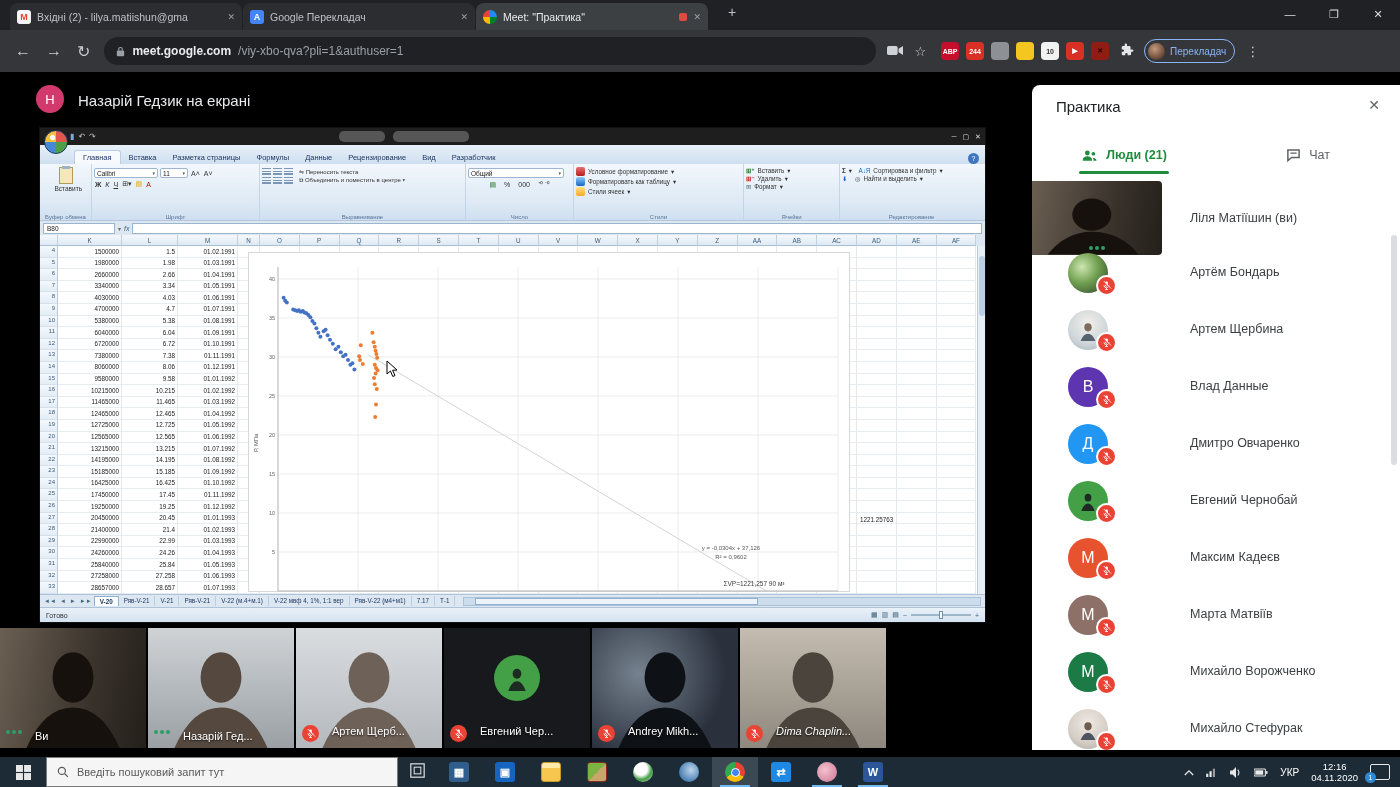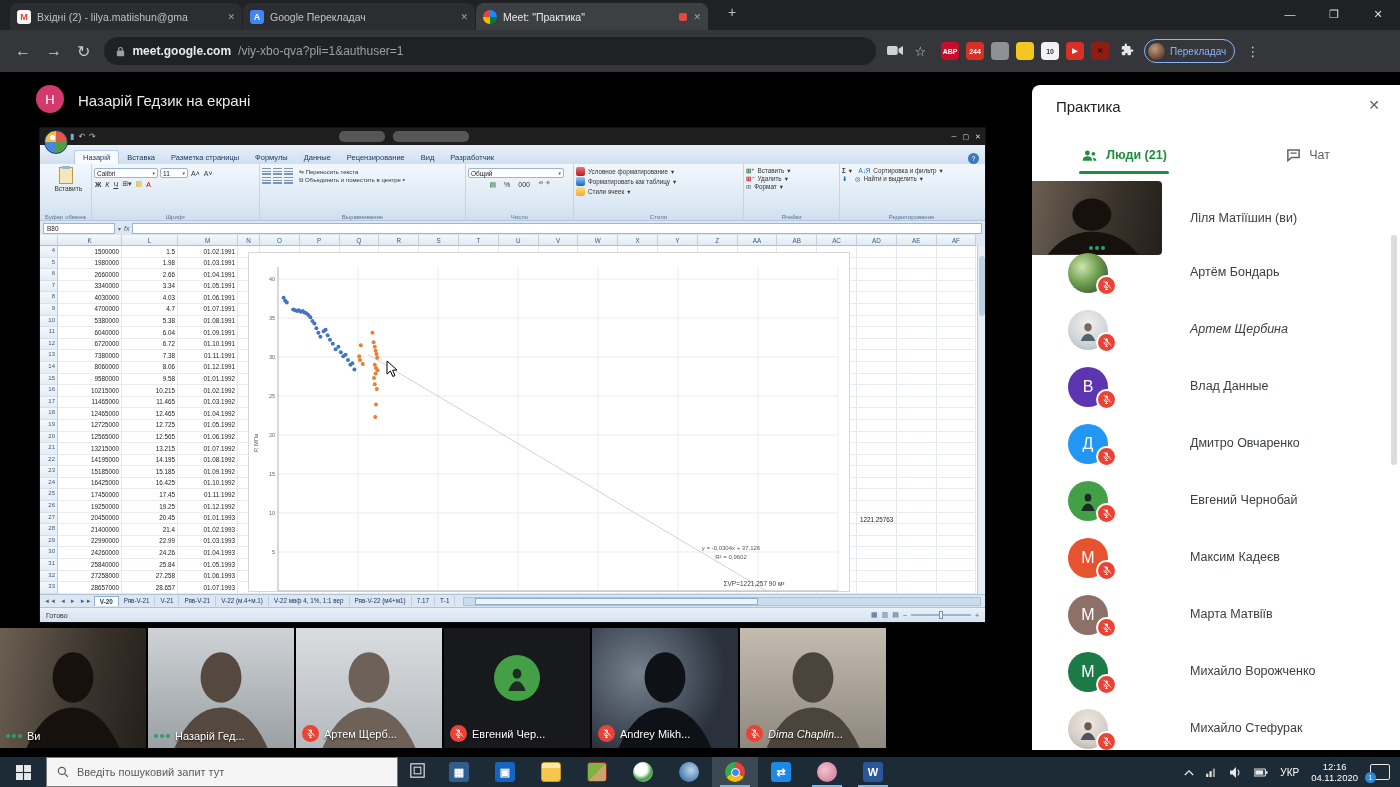--- a/index.html
+++ b/index.html
@@ -85,21 +85,21 @@
   #hscroll .thumb{position:absolute;left:2%;top:0;height:100%;width:55%;background:#ecf3fa;border:1px solid #8fb0cf;}
   #xl-status{position:absolute;left:0;top:479px;right:0;height:15px;background:linear-gradient(#e9f1f9,#d4e2f0);border-top:1px solid #aec3d8;display:flex;align-items:center;font-size:7px;color:#333;padding:0 6px;}
   #xl-zoom{margin-left:auto;display:flex;align-items:center;gap:4px;color:#44667f;font-size:7px;}
   #zoom-track{width:60px;height:2px;background:#9fb6ca;position:relative;}
   #zoom-track i{position:absolute;left:28px;top:-3px;width:4px;height:8px;background:#f2f7fc;border:1px solid #7490a8;}
 
   
   #filmstrip{position:absolute;left:0;top:628px;width:1034px;height:120px;display:flex;gap:2px;}
   .ftile{position:relative;flex:none;width:146px;height:120px;overflow:hidden;}
   .ftile svg.sil{position:absolute;left:0;bottom:0;width:100%;height:92%;}
-  .flabel{position:absolute;left:6px;bottom:6px;display:flex;align-items:center;gap:5px;color:#fff;font-size:11px;text-shadow:0 1px 2px rgba(0,0,0,.85);white-space:nowrap;}
+  .flabel{position:absolute;left:6px;bottom:6px;display:flex;align-items:flex-start;gap:13px;color:#fff;font-size:11px;text-shadow:0 1px 2px rgba(0,0,0,.85);white-space:nowrap;}
   .mic-badge{width:17px;height:17px;border-radius:50%;background:#ea4335;display:flex;align-items:center;justify-content:center;flex:none;}
   .sdots{display:flex;gap:2px;align-items:center;}
   .sdots i{width:4px;height:4px;border-radius:50%;background:#2e9e67;}
   .tile-0{background:linear-gradient(100deg,#6b5f52,#3a332c 60%,#241f1a);}
   .tile-1{background:linear-gradient(#cfd3d6,#9aa0a4);}
   .tile-2{background:linear-gradient(#dadde0,#b4b9bd);}
   .tile-3{background:linear-gradient(100deg,#45484c 0 40%,#c8c6c2 75%);}
   .tile-4{background:#17191c;}
   .tile-5{background:radial-gradient(circle at 32% 38%,#76828f,#2a313d 70%);}
   .tile-6{background:linear-gradient(#c4bcb0,#8f887e);font-style:italic;}
@@ -224,21 +224,21 @@
           <span class="qat-pill" style="width:46px;"></span>
           <span class="qat-pill" style="width:76px;"></span>
         </span>
       <span id="xl-winctl">
         <span>─</span>
         <span>▢</span>
         <span>✕</span>
       </span>
     </div>
     <div id="xl-tabrow">
-        <span class="xl-tab active">Назарій</span>
+        <span class="xl-tab active">Главная</span>
         <span class="xl-tab">Вставка</span>
         <span class="xl-tab">Разметка страницы</span>
         <span class="xl-tab">Формулы</span>
         <span class="xl-tab">Данные</span>
         <span class="xl-tab">Рецензирование</span>
         <span class="xl-tab">Вид</span>
         <span class="xl-tab">Разработчик</span>
         <span id="xl-help">?</span>
       </div>
     <div id="xl-ribbon">
@@ -1372,21 +1372,21 @@
           <div class="p-badge">
             <svg viewBox="0 0 24 24" width="11" height="11">
               <path fill="#fff" d="M12 14.5a3 3 0 0 0 3-3V6a3 3 0 0 0-6 0v5.5a3 3 0 0 0 3 3z"></path>
               <path fill="none" stroke="#fff" stroke-width="1.8" d="M6.5 11.5a5.5 5.5 0 0 0 11 0M12 17v3.2M8.8 20.6h6.4"></path>
               <path stroke="#ea4335" stroke-width="2.6" d="M4.5 3.2l16 16.6" fill="none"></path>
               <path stroke="#fff" stroke-width="1.7" d="M6 2.2l16 16.6" fill="none"></path>
             </svg>
           </div>
           <div class="p-nm">Артём Бондарь</div>
         </div>
-        <div class="p-row" style="top: 217px; font-style: italic;">
+        <div class="p-row" style="top: 217px;">
           <div class="p-av" style="background: radial-gradient(circle at 50% 35%, rgb(242, 239, 233), rgb(207, 214, 218) 60%, rgb(159, 179, 189));">
             <svg width="22" height="22" viewBox="0 0 24 24">
               <ellipse cx="12" cy="9" rx="4" ry="4.5" fill="#7b6a5d"></ellipse>
               <path d="M4 24 Q7 16 12 16 Q17 16 20 24 Z" fill="#56636e"></path>
             </svg>
           </div>
           <div class="p-badge">
             <svg viewBox="0 0 24 24" width="11" height="11">
               <path fill="#fff" d="M12 14.5a3 3 0 0 0 3-3V6a3 3 0 0 0-6 0v5.5a3 3 0 0 0 3 3z"></path>
               <path fill="none" stroke="#fff" stroke-width="1.8" d="M6.5 11.5a5.5 5.5 0 0 0 11 0M12 17v3.2M8.8 20.6h6.4"></path>

